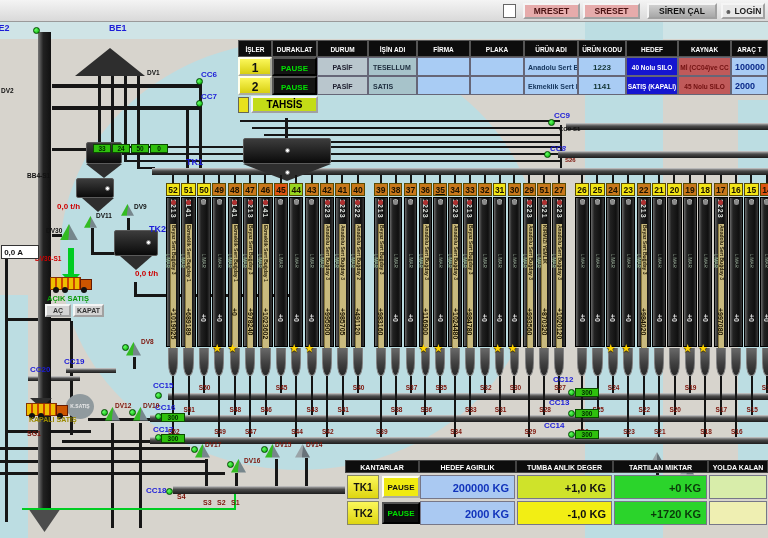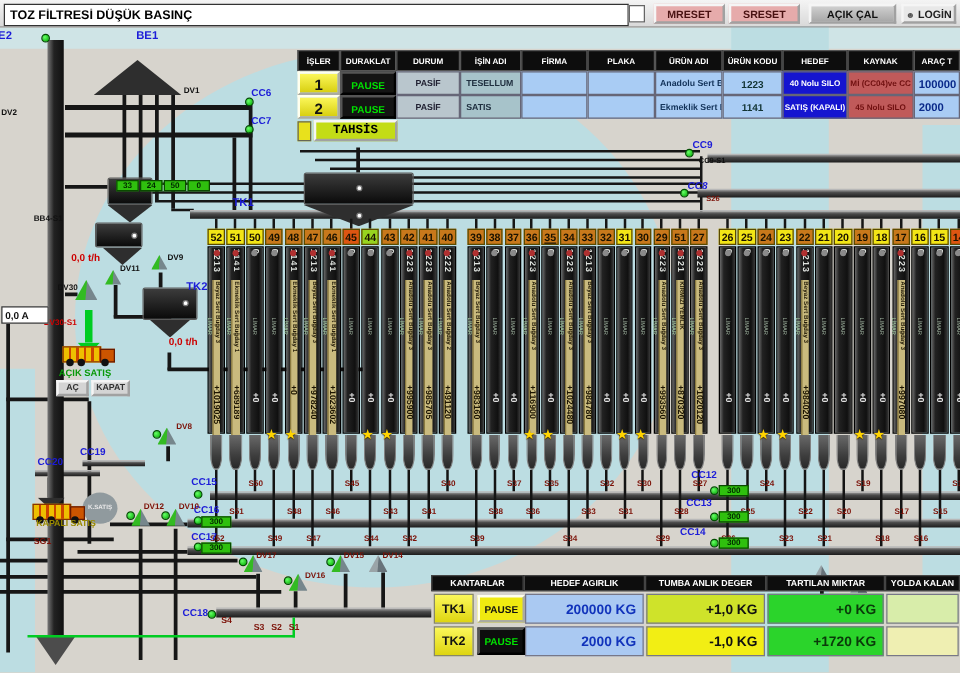--- a/index.html
+++ b/index.html
@@ -48,34 +48,33 @@
         border:1px solid #883300;background-image:repeating-linear-gradient(90deg,#eebf00 0 4px,#cc4400 4px 6px);}
   .truck .cab{position:absolute;left:30px;top:7px;width:10px;height:9px;background:#cc5500;border:1px solid #661a00;}
   .truck .wh{position:absolute;width:6px;height:6px;border-radius:50%;background:#111;top:15px;}
 </style>
 </head>
 <body>
 
 <div id="screen">
   <div id="tealstrip" class="abs"></div>
   <div id="topbar" class="abs">
-    <input id="alarm" readonly="" value="TOZ FİLTRESİ DÜŞÜK BASINÇ" style="">
     <div class="abs" style="left:503px;top:4px;width:13px;height:14px;background:#fff;border:1px solid #666;"></div>
     <div class="abs tbtn" style="left:523px;top:3px;width:57px;height:16px;line-height:13px;background:#e6abab;color:#4a1212;">MRESET</div>
     <div class="abs tbtn" style="left:583px;top:3px;width:57px;height:16px;line-height:13px;background:#e6abab;color:#4a1212;">SRESET</div>
-    <div class="abs tbtn" style="left:647px;top:3px;width:70px;height:16px;line-height:13px;background:linear-gradient(180deg,#cfcfcf,#a8a8a8);color:#111;">AÇIK ÇAL</div>
+    <div class="abs tbtn" style="left:647px;top:3px;width:70px;height:16px;line-height:13px;background:linear-gradient(180deg,#cfcfcf,#a8a8a8);color:#111;">SİREN ÇAL</div>
 
     <div class="abs tbtn" style="left:721px;top:3px;width:44px;height:16px;line-height:13px;background:#e8e8e8;color:#222;">
       <span style="color:#555;font-size:7px;">☻</span>
       <span>LOGİN</span>
     </div>
   </div>
 
   <div class="abs" style="left:238px;top:97px;width:11px;height:16px;background:#e8e11c;border:1px solid #665;z-index:9;"></div>
-  <div class="abs tbtn" style="left:251px;top:96px;width:67px;height:17px;line-height:14px;background:#c3dc16;color:#000;font-size:10px;font-family:Liberation Mono, monospace;">TAHSİS</div>
+  <div class="abs tbtn" style="left:251px;top:96px;width:67px;height:17px;line-height:14px;background:#c3dc16;color:#000;font-size:10px;">TAHSİS</div>
 <div class="bgshape" style="position: absolute; left: 60px; top: 40px; width: 480px; height: 430px; box-sizing: border-box; border-radius: 50%;"></div>
     <div class="bgshape" style="position: absolute; left: 585px; top: 0px; width: 78px; height: 538px; box-sizing: border-box;"></div>
     <div class="bgshape" style="position: absolute; left: 738px; top: 100px; width: 30px; height: 360px; box-sizing: border-box;"></div>
     <div class="bgshape" style="position: absolute; left: 0px; top: 295px; width: 28px; height: 243px; box-sizing: border-box;"></div>
     <div class="pipe" style="position: absolute; left: 98px; top: 76px; width: 3px; height: 70px; box-sizing: border-box;"></div>
     <div class="pipe" style="position: absolute; left: 111px; top: 76px; width: 3px; height: 77px; box-sizing: border-box;"></div>
     <div class="pipe" style="position: absolute; left: 124px; top: 76px; width: 3px; height: 84px; box-sizing: border-box;"></div>
     <div class="pipe" style="position: absolute; left: 137px; top: 76px; width: 3px; height: 91px; box-sizing: border-box;"></div>
     <div class="pipe" style="position: absolute; left: 98px; top: 146px; width: 462px; height: 2px; box-sizing: border-box;"></div>
     <div class="pipe" style="position: absolute; left: 111px; top: 153px; width: 449px; height: 2px; box-sizing: border-box;"></div>

